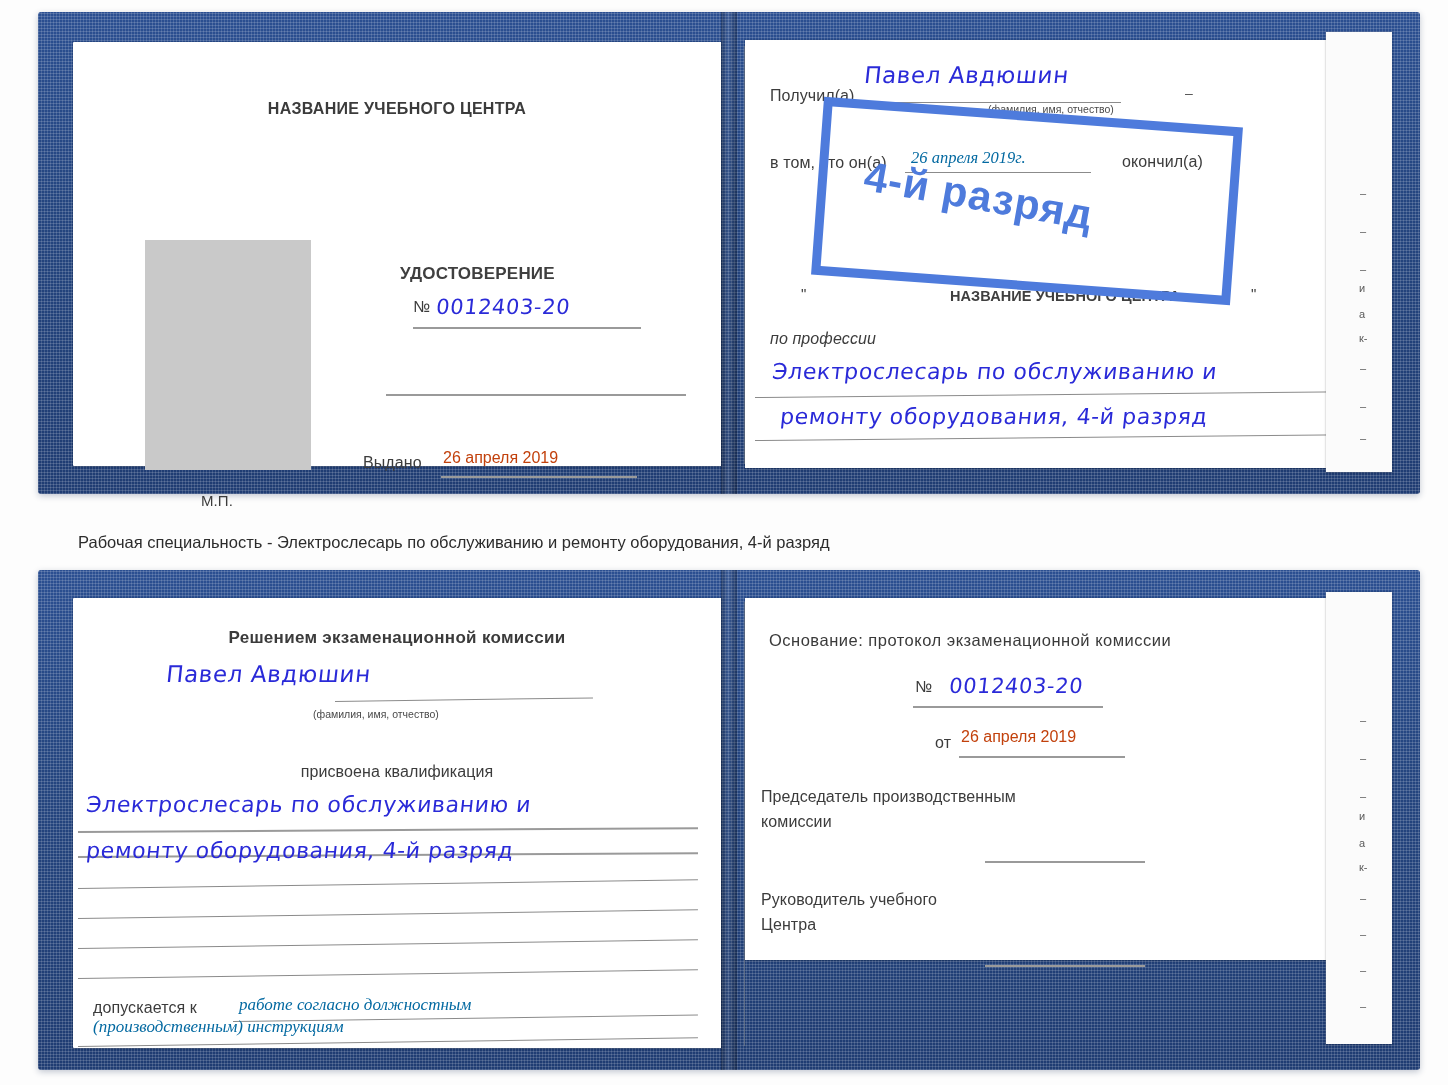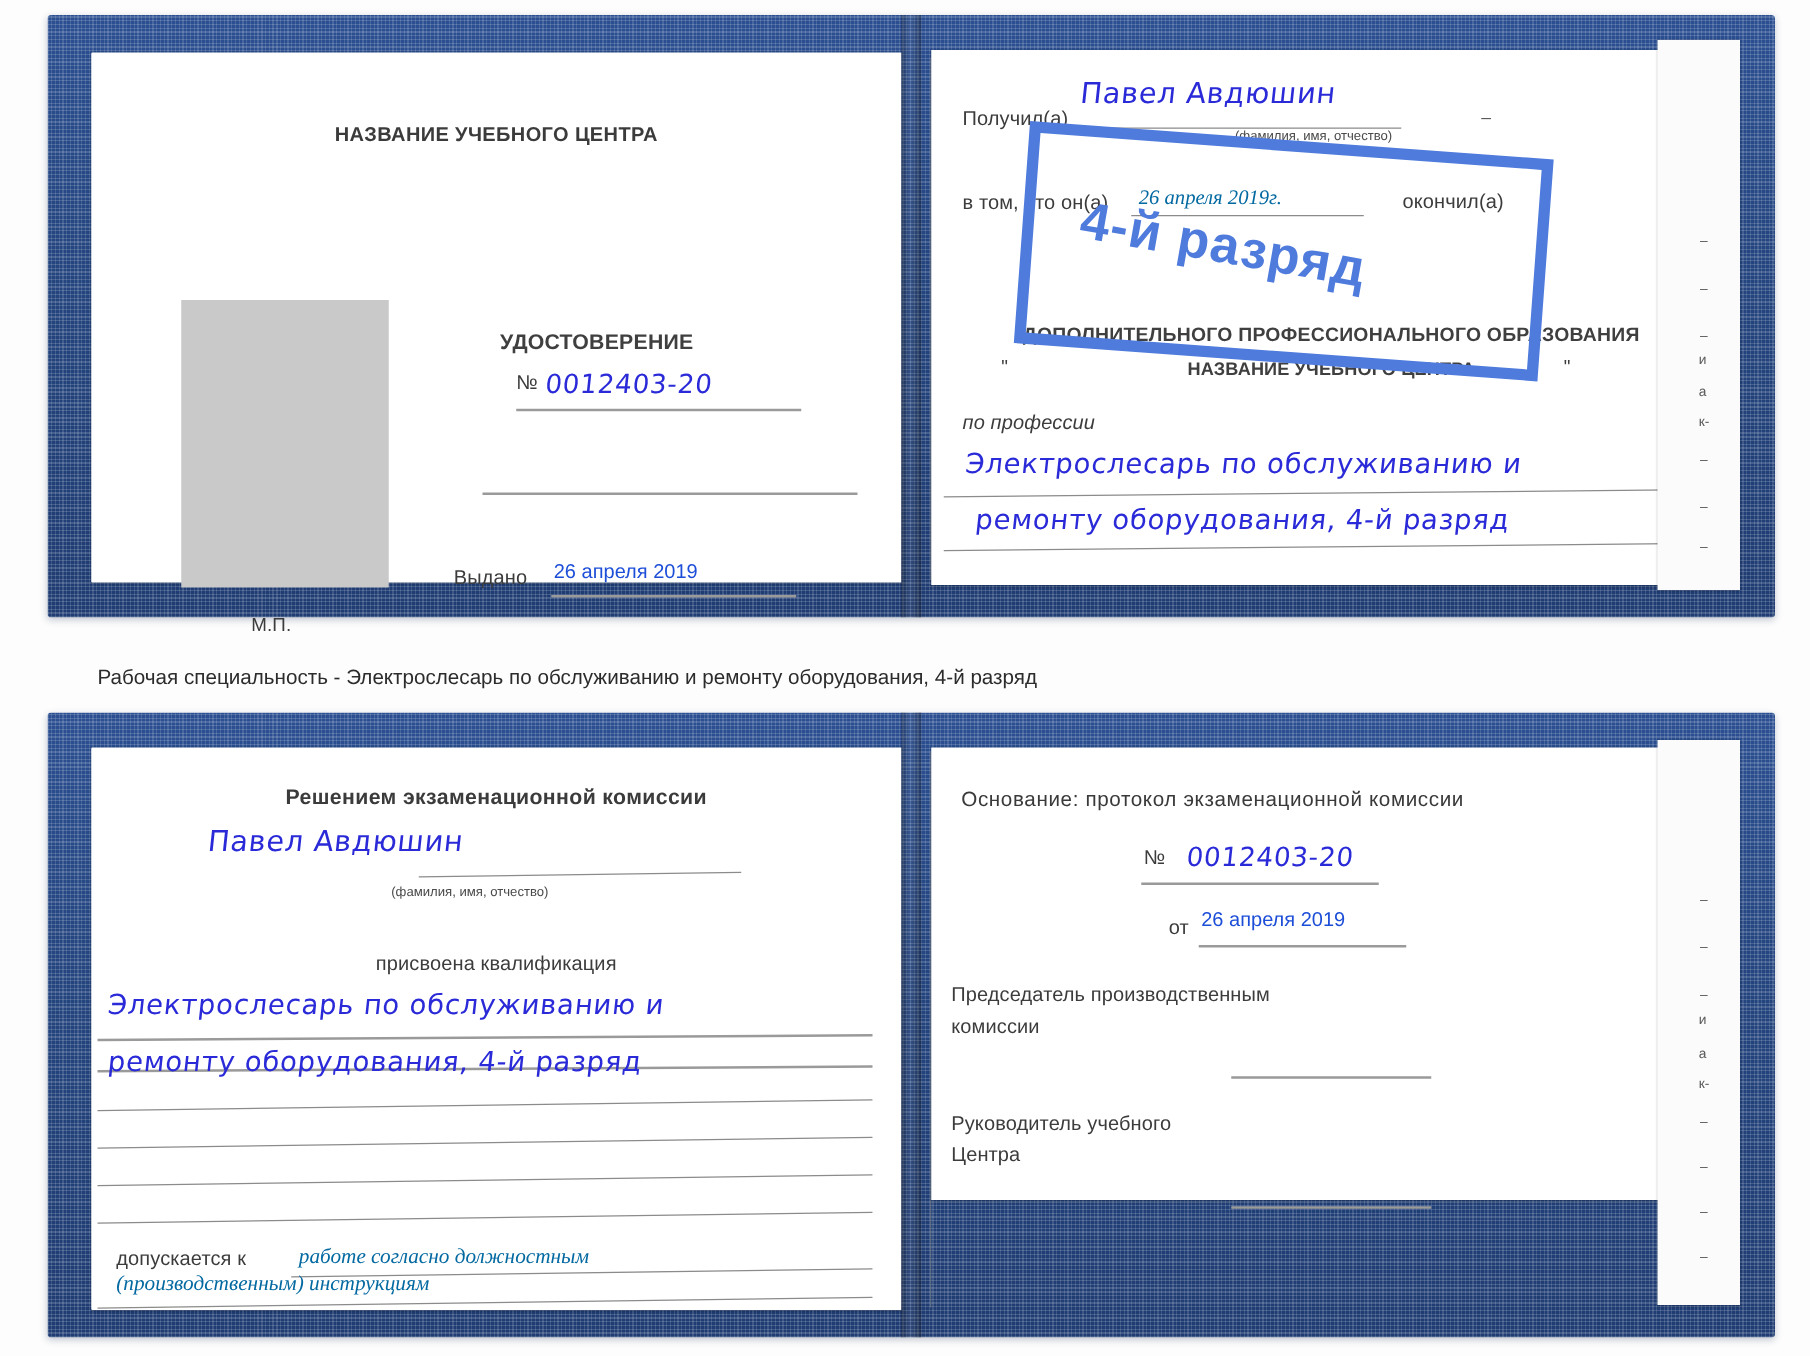--- a/index.html
+++ b/index.html
@@ -44,21 +44,21 @@
   .caps2{font-size:14.5px;font-weight:bold;color:#3f3f3f;letter-spacing:.1px;}
   .hand{
     font-family:"DejaVu Sans",sans-serif;
     color:#2a2ad8;font-size:21px;letter-spacing:.6px;
     transform:skewX(-6deg);transform-origin:left bottom;
   }
   .serif-it{
     font-family:"Liberation Serif","DejaVu Serif",serif;
     font-style:italic;font-size:17px;color:#0369a1;
   }
-  .typed{font-size:16px;color:#1d4ed8;}
+  .typed{font-size:16px;color:#c2410c;}
   .rule{position:absolute;background:#8b8b8b;height:1px;}
   .rule.thick{height:1.6px;background:#9a9a9a;}
   .photo{position:absolute;background:#c9c9c9;}
 
   
   .stamp{
     position:absolute;
     border:9px solid #4e7bdc;
     transform:rotate(4.2deg);
     box-sizing:border-box;
@@ -116,21 +116,20 @@
     <div class="t hand" style="left:118px;top:22px;font-size:23px;">Павел Авдюшин</div>
     <div class="rule" style="left:114px;top:62px;width:262px;"></div>
     <div class="t lbl-sm" style="left:243px;top:63px;">(фамилия, имя, отчество)</div>
     <div class="t" style="left:440px;top:45px;font-size:14px;color:#5a5a5a;">–</div>
 
     <div class="t lbl" style="left:25px;top:114px;font-size:16px;">в том, что он(а)</div>
     <div class="t serif-it" style="left:166px;top:108px;font-size:16.5px;">26 апреля 2019г.</div>
     <div class="rule" style="left:160px;top:132px;width:186px;"></div>
     <div class="t lbl" style="left:377px;top:113px;font-size:16px;">окончил(а)</div>
 
-    <div class="t caps" style="left:50%;top:220px;transform:translateX(-50%);font-size:15.5px;">ДОПОЛНИТЕЛЬНОГО ПРОФЕССИОНАЛЬНОГО ОБРАЗОВАНИЯ</div>
     <div class="t lbl" style="left:56px;top:245px;font-size:15px;">"</div>
     <div class="t caps2" style="left:50%;top:248px;transform:translateX(-50%);">НАЗВАНИЕ УЧЕБНОГО ЦЕНТРА</div>
     <div class="t lbl" style="left:506px;top:245px;font-size:15px;">"</div>
 
     <div class="t lbl" style="left:25px;top:290px;font-size:16px;font-style:italic;">по профессии</div>
 
     <div class="t hand" style="left:26px;top:319px;font-size:22px;">Электрослесарь по обслуживанию и</div>
     <div class="rule" style="left:10px;top:357px;width:622px;transform:rotate(-0.55deg);transform-origin:left center;"></div>
 
     <div class="t hand" style="left:34px;top:364px;font-size:22px;">ремонту оборудования, 4-й разряд</div>

